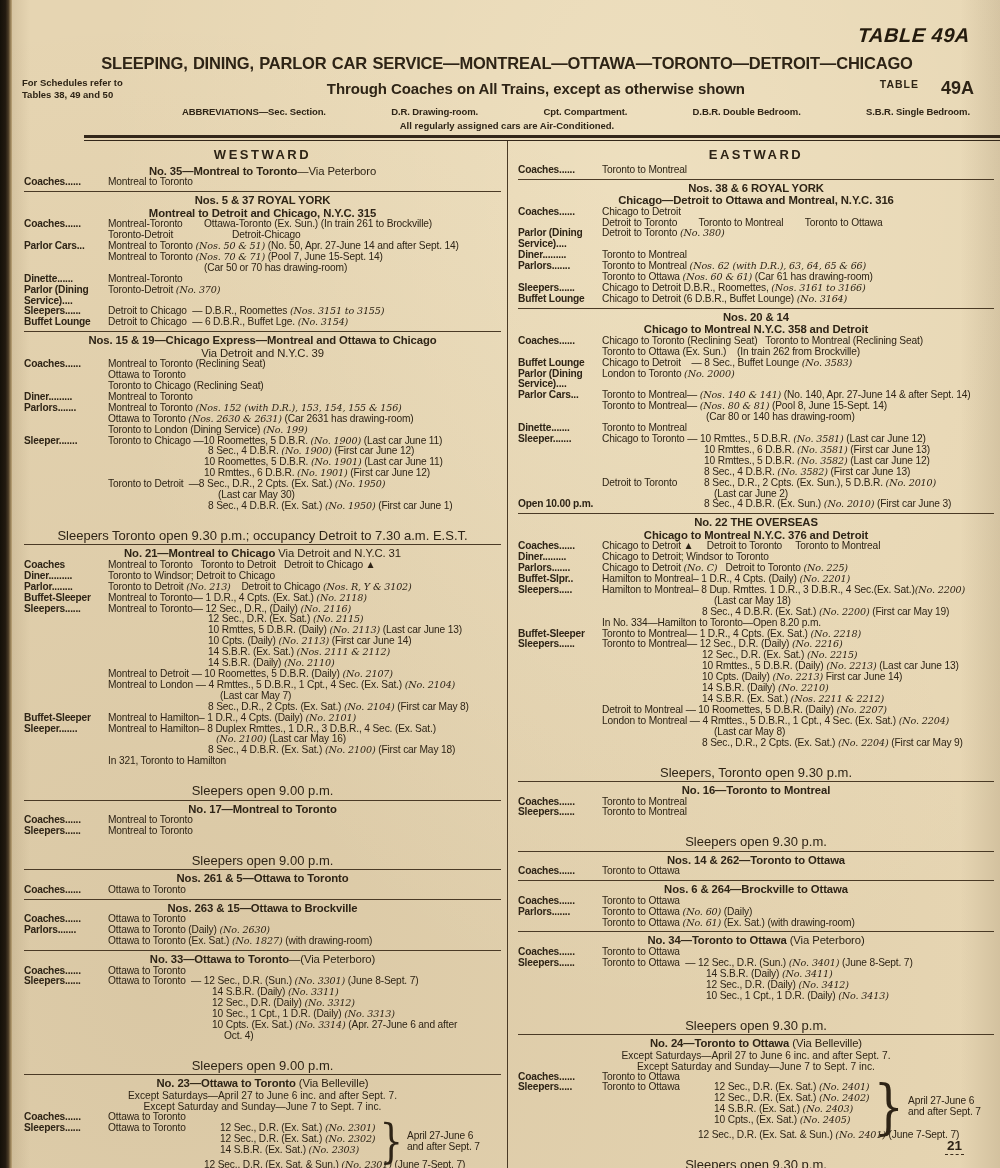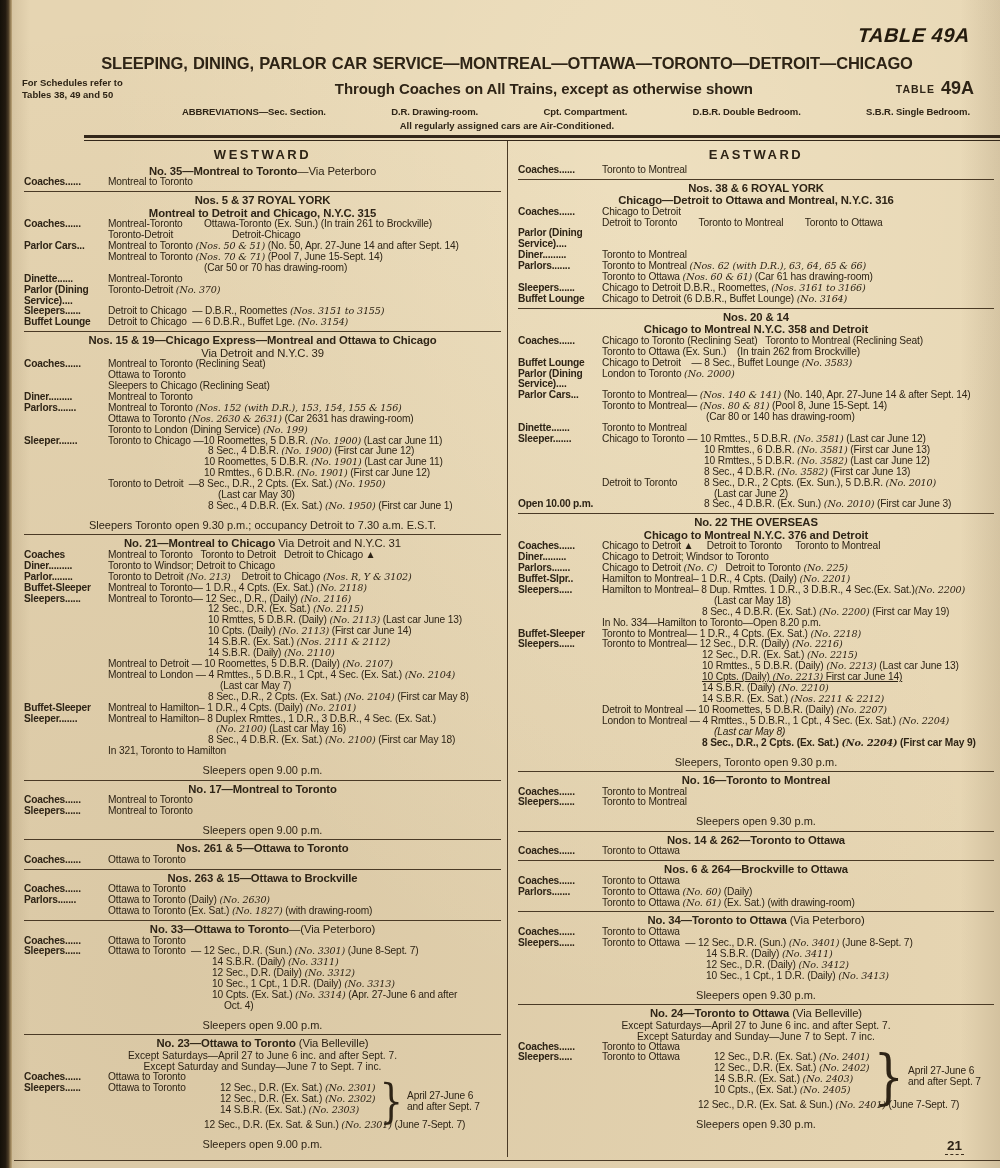--- a/index.html
+++ b/index.html
@@ -17,21 +17,21 @@
     background:linear-gradient(90deg,#141009 0,#221a10 45%,#4a3b26 70%,#8d7750 85%,#bfa87d 100%);}
   .content{position:absolute;left:14px;top:0;right:0;}
 
   .table-tag{position:absolute;top:24px;right:30px;font-style:italic;font-weight:bold;
     font-size:20px;letter-spacing:.5px;color:#241b0e;transform:skewX(-4deg);}
   .main-title{margin-top:54px;text-align:center;font-weight:bold;font-size:16.5px;
     letter-spacing:-.2px;word-spacing:1px;}
   .sub-row{display:flex;align-items:center;margin-top:4px;padding:0 26px 0 8px;}
   .ref-note{width:170px;flex:none;font-size:9.5px;font-weight:bold;line-height:1.25;white-space:pre-line;}
   .subtitle{flex:1;text-align:center;font-weight:bold;font-size:15px;letter-spacing:-.1px;}
-  .table-badge{flex:none;display:flex;align-items:center;gap:6px;}
+  .table-badge{flex:none;display:flex;align-items:flex-start;gap:22px;}
   .tb-small{font-size:10.5px;font-weight:bold;letter-spacing:1px;}
   .tb-big{font-size:18px;font-weight:bold;}
   .abbrev-row{display:flex;justify-content:space-between;margin:5px 30px 0 168px;
     font-size:9.5px;font-weight:bold;letter-spacing:-.1px;}
   .aircond{text-align:center;font-size:9.5px;font-weight:bold;margin-top:3px;}
   .rule-double{margin:4px 0 0 70px;height:2px;border-top:3px solid #33271a;border-bottom:1px solid #33271a;}
 
   .cols{display:flex;align-items:stretch;}
   .col{width:50%;box-sizing:border-box;padding:2px 6px 4px 10px;}
   .col-right{border-left:1.5px solid #4a3a26;}
@@ -40,21 +40,21 @@
   .section{padding:2px 0 3px;}
   .section + .section{border-top:1.5px solid #4a3a26;}
   .sec-h{text-align:center;font-weight:bold;font-size:11.3px;line-height:12.5px;letter-spacing:-.1px;}
   .sec-note{text-align:center;font-size:10.2px;line-height:11px;}
   .row{display:flex;font-size:10.2px;line-height:10.9px;}
   .row-label{width:84px;flex:none;font-weight:bold;white-space:pre-line;letter-spacing:-.2px;}
   .row-content{flex:1;min-width:0;}
   .ln{white-space:pre-wrap;letter-spacing:-.15px;}
   .ln i, .sec-h i{font-family:"DejaVu Serif", serif;font-style:italic;font-size:9.6px;}
   .nw{font-weight:normal;}
-  .sec-f{text-align:center;font-size:11px;line-height:11.5px;margin-top:8px;}
+  .sec-f{text-align:center;font-size:13px;line-height:11.5px;margin-top:18px;}
 
   .brace-row{display:flex;align-items:flex-start;}
   .brace-lead{width:112px;flex:none;}
   .brace-left{flex:none;}
   .brace-glyph{font-family:"DejaVu Serif", serif;font-weight:normal;line-height:1;
     align-self:center;margin:0 4px;transform:scaleY(1.25);}
   .brace-right{align-self:center;line-height:11px;}
 
   .bottom-rule{border-top:1.5px solid #4a3a26;margin-top:3px;}
   .explanation{margin-top:6px;text-align:center;}
@@ -155,21 +155,21 @@
             </div>
           </div>
           <div class="section">
             <div class="sec-h">Nos. 15 &amp; 19—Chicago Express—Montreal and Ottawa to Chicago</div>
             <div class="sec-h"><span class="nw">Via Detroit and N.Y.C. 39</span></div>
             <div class="row">
               <div class="row-label">Coaches......</div>
               <div class="row-content">
                 <div class="ln">Montreal to Toronto (Reclining Seat)</div>
                 <div class="ln">Ottawa to Toronto</div>
-                <div class="ln">Sleepers to Chicago (Reclining Seat)</div>
+                <div class="ln">Toronto to Chicago (Reclining Seat)</div>
               </div>
             </div>
             <div class="row">
               <div class="row-label">Diner.........</div>
               <div class="row-content">
                 <div class="ln">Montreal to Toronto</div>
               </div>
             </div>
             <div class="row">
               <div class="row-label">Parlors.......</div>
@@ -360,20 +360,24 @@
             <div class="row">
               <div class="row-label">Coaches......</div>
               <div class="row-content">
                 <div class="ln">Chicago to Detroit</div>
                 <div class="ln">Detroit to Toronto        Toronto to Montreal        Toronto to Ottawa</div>
               </div>
             </div>
             <div class="row">
               <div class="row-label">Parlor (Dining
   Service)....</div>
+              <div class="row-content">
+                <div class="ln"></div>
+                <div class="ln">Detroit to Toronto <i>(No. 380)</i></div>
+              </div>
             </div>
             <div class="row">
               <div class="row-label">Diner.........</div>
               <div class="row-content">
                 <div class="ln">Toronto to Montreal</div>
               </div>
             </div>
             <div class="row">
               <div class="row-label">Parlors.......</div>
               <div class="row-content">
@@ -491,27 +495,27 @@
               <div class="row-content">
                 <div class="ln">Toronto to Montreal— 1 D.R., 4 Cpts. (Ex. Sat.) <i>(No. 2218)</i></div>
               </div>
             </div>
             <div class="row">
               <div class="row-label">Sleepers......</div>
               <div class="row-content">
                 <div class="ln">Toronto to Montreal— 12 Sec., D.R. (Daily) <i>(No. 2216)</i></div>
                 <div class="ln" style="padding-left: 100px;">12 Sec., D.R. (Ex. Sat.) <i>(No. 2215)</i></div>
                 <div class="ln" style="padding-left: 100px;">10 Rmttes., 5 D.B.R. (Daily) <i>(No. 2213)</i> (Last car June 13)</div>
-                <div class="ln" style="padding-left: 100px; text-decoration: underline;">10 Cpts. (Daily) <i>(No. 2213)</i> First car June 14)</div>
+                <div class="ln" style="padding-left: 100px;">10 Cpts. (Daily) <i>(No. 2213)</i> First car June 14)</div>
                 <div class="ln" style="padding-left: 100px;">14 S.B.R. (Daily) <i>(No. 2210)</i></div>
                 <div class="ln" style="padding-left: 100px;">14 S.B.R. (Ex. Sat.) <i>(Nos. 2211 &amp; 2212)</i></div>
                 <div class="ln">Detroit to Montreal — 10 Roomettes, 5 D.B.R. (Daily) <i>(No. 2207)</i></div>
                 <div class="ln">London to Montreal — 4 Rmttes., 5 D.B.R., 1 Cpt., 4 Sec. (Ex. Sat.) <i>(No. 2204)</i></div>
-                <div class="ln" style="padding-left: 112px; font-style: italic;">(Last car May 8)</div>
-                <div class="ln" style="padding-left: 100px; font-weight: bold;">8 Sec., D.R., 2 Cpts. (Ex. Sat.) <i>(No. 2204)</i> (First car May 9)</div>
+                <div class="ln" style="padding-left: 112px;">(Last car May 8)</div>
+                <div class="ln" style="padding-left: 100px;">8 Sec., D.R., 2 Cpts. (Ex. Sat.) <i>(No. 2204)</i> (First car May 9)</div>
               </div>
             </div>
             <div class="sec-f">Sleepers, Toronto open 9.30 p.m.</div>
           </div>
           <div class="section">
             <div class="sec-h">No. 16—Toronto to Montreal</div>
             <div class="row">
               <div class="row-label">Coaches......</div>
               <div class="row-content">
                 <div class="ln">Toronto to Montreal</div>

